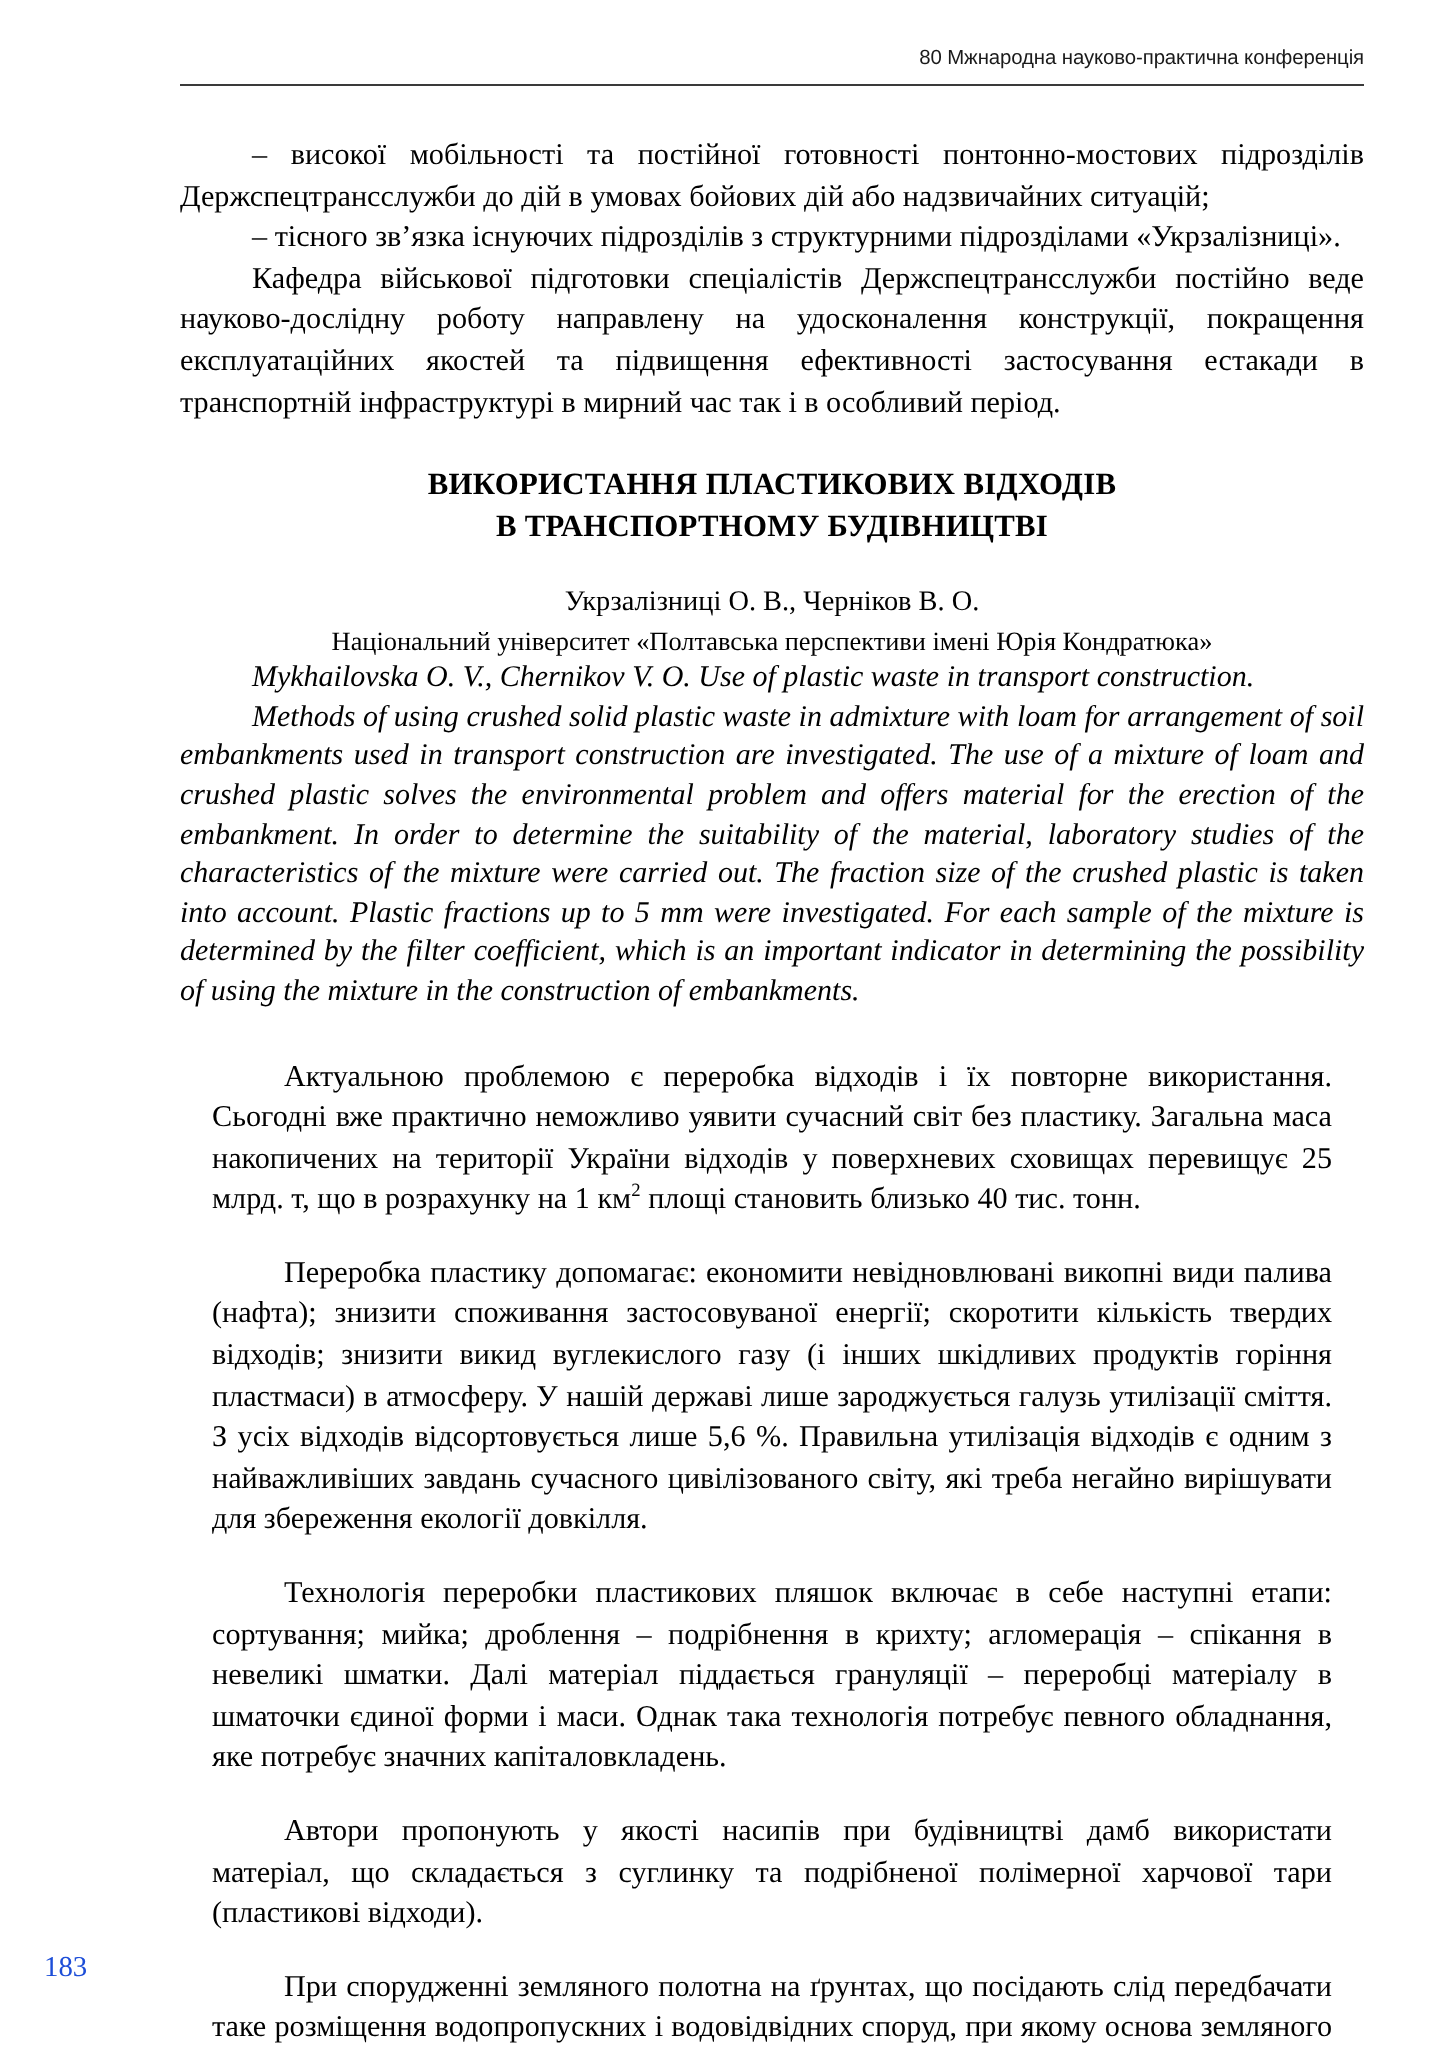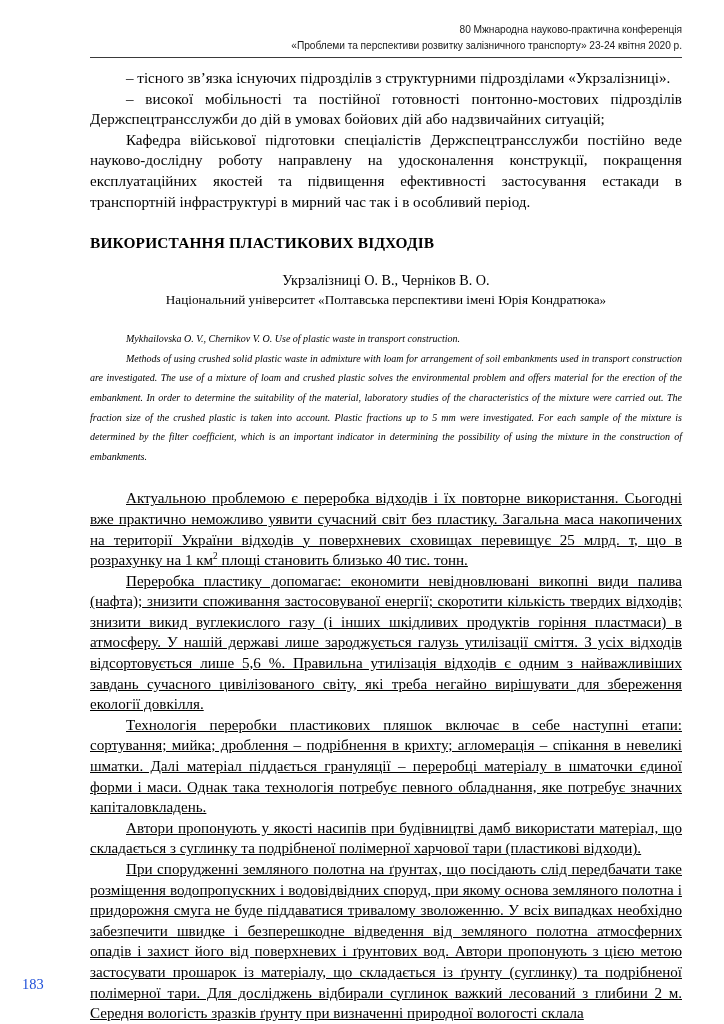--- a/index.html
+++ b/index.html
@@ -58,21 +58,21 @@
   }
   .content p {
     margin: 0;
     text-indent: 36px;
     hyphens: none;
   }
 
   
   .title-block {
     margin-top: 20px;
-    text-align: left;
+    text-align: center;
     font-weight: bold;
     font-size: 15.4px;
     line-height: 21px;
     letter-spacing: 0.15px;
   }
   .title-block .line { display: block; text-indent: 0; }
 
   
   .authors {
     margin-top: 18px;
@@ -82,40 +82,38 @@
   }
   .authors .affiliation {
     display: block;
     font-size: 13.2px;
     line-height: 19px;
   }
   .authors .names { display: block; }
 
   
   .abstract {
-    margin-top: 20px;
     font-style: italic;
-    font-size: 10px;
+    font-size: 15px;
     line-height: 19.6px;
     text-align: justify;
   }
   .abstract p {
     margin: 0;
     text-indent: 36px;
   }
 
   
   .body-text {
     margin-top: 22px;
   }
   .body-text p {
-    margin: 0;
+    margin: 16px;
     text-indent: 36px;
     text-align: justify;
-    text-decoration: underline;
   }
 
   sup {
     font-size: 0.62em;
     vertical-align: super;
     line-height: 0;
   }
 
   
   .footer {
@@ -127,32 +125,32 @@
     color: #1d4ed8;
   }
 </style>
 </head>
 <body>
 
 <div class="page">
 
   <div class="header">
     <div>80 Мжнародна науково-практична конференція</div>
-    <div>«Проблеми та перспективи розвитку залізничного транспорту» 23-24 квітня 2020 р.</div>
     <div class="rule"></div>
   </div>
 
   <div class="content">
 
+    <p>– високої мобільності та постійної готовності понтонно-мостових підрозділів Держспецтрансслужби до дій в умовах бойових дій або надзвичайних ситуацій;</p>
     <p>– тісного зв’язка існуючих підрозділів з структурними підрозділами «Укрзалізниці».</p>
-    <p>– високої мобільності та постійної готовності понтонно-мостових підрозділів Держспецтрансслужби до дій в умовах бойових дій або надзвичайних ситуацій;</p>
     <p>Кафедра військової підготовки спеціалістів Держспецтрансслужби постійно веде науково-дослідну роботу направлену на удосконалення конструкції, покращення експлуатаційних якостей та підвищення ефективності застосування естакади в транспортній інфраструктурі в мирний час так і в особливий період.</p>
 
     <div class="title-block">
       <span class="line">ВИКОРИСТАННЯ ПЛАСТИКОВИХ ВІДХОДІВ</span>
+      <span class="line">В ТРАНСПОРТНОМУ БУДІВНИЦТВІ</span>
     </div>
 
     <div class="authors">
       <span class="names">Укрзалізниці О. В., Черніков В. О.</span>
       <span class="affiliation">Національний університет «Полтавська перспективи імені Юрія Кондратюка»</span>
     </div>
 
     <div class="abstract">
       <p>Mykhailovska O. V., Chernikov V. O. Use of plastic waste in transport construction.</p>
       <p>Methods of using crushed solid plastic waste in admixture with loam for arrangement of soil embankments used in transport construction are investigated. The use of a mixture of loam and crushed plastic solves the environmental problem and offers material for the erection of the embankment. In order to determine the suitability of the material, laboratory studies of the characteristics of the mixture were carried out. The fraction size of the crushed plastic is taken into account. Plastic fractions up to 5 mm were investigated. For each sample of the mixture is determined by the filter coefficient, which is an important indicator in determining the possibility of using the mixture in the construction of embankments.</p>

